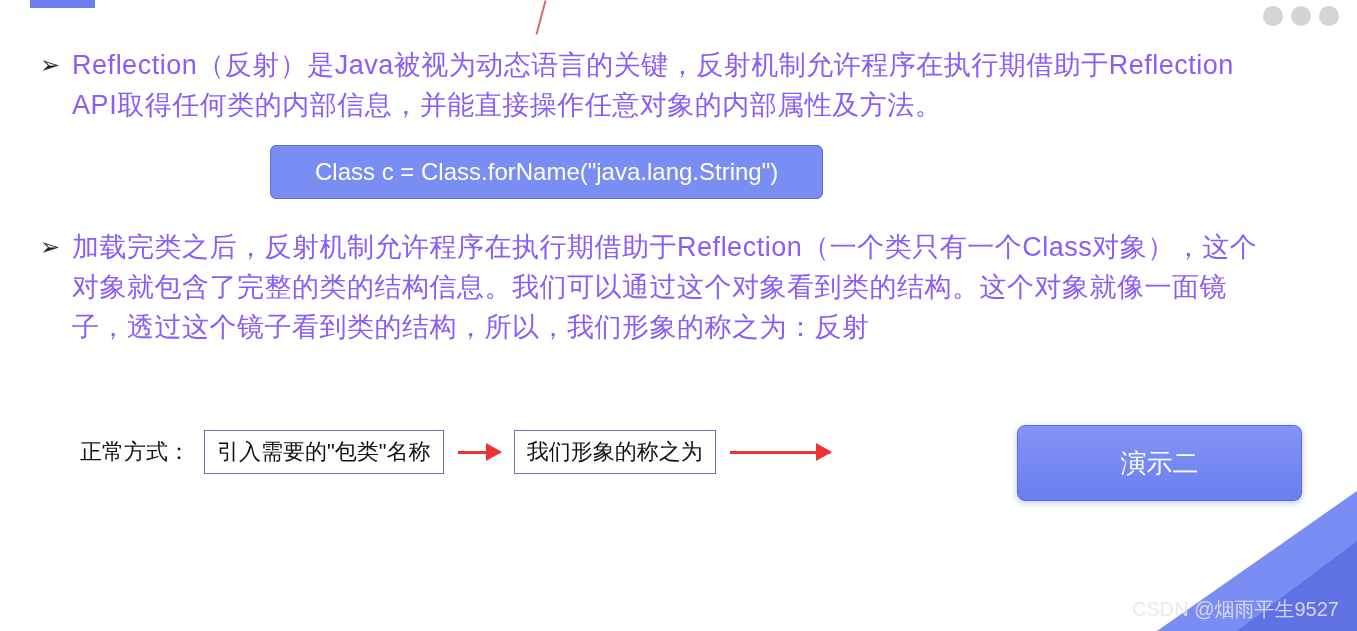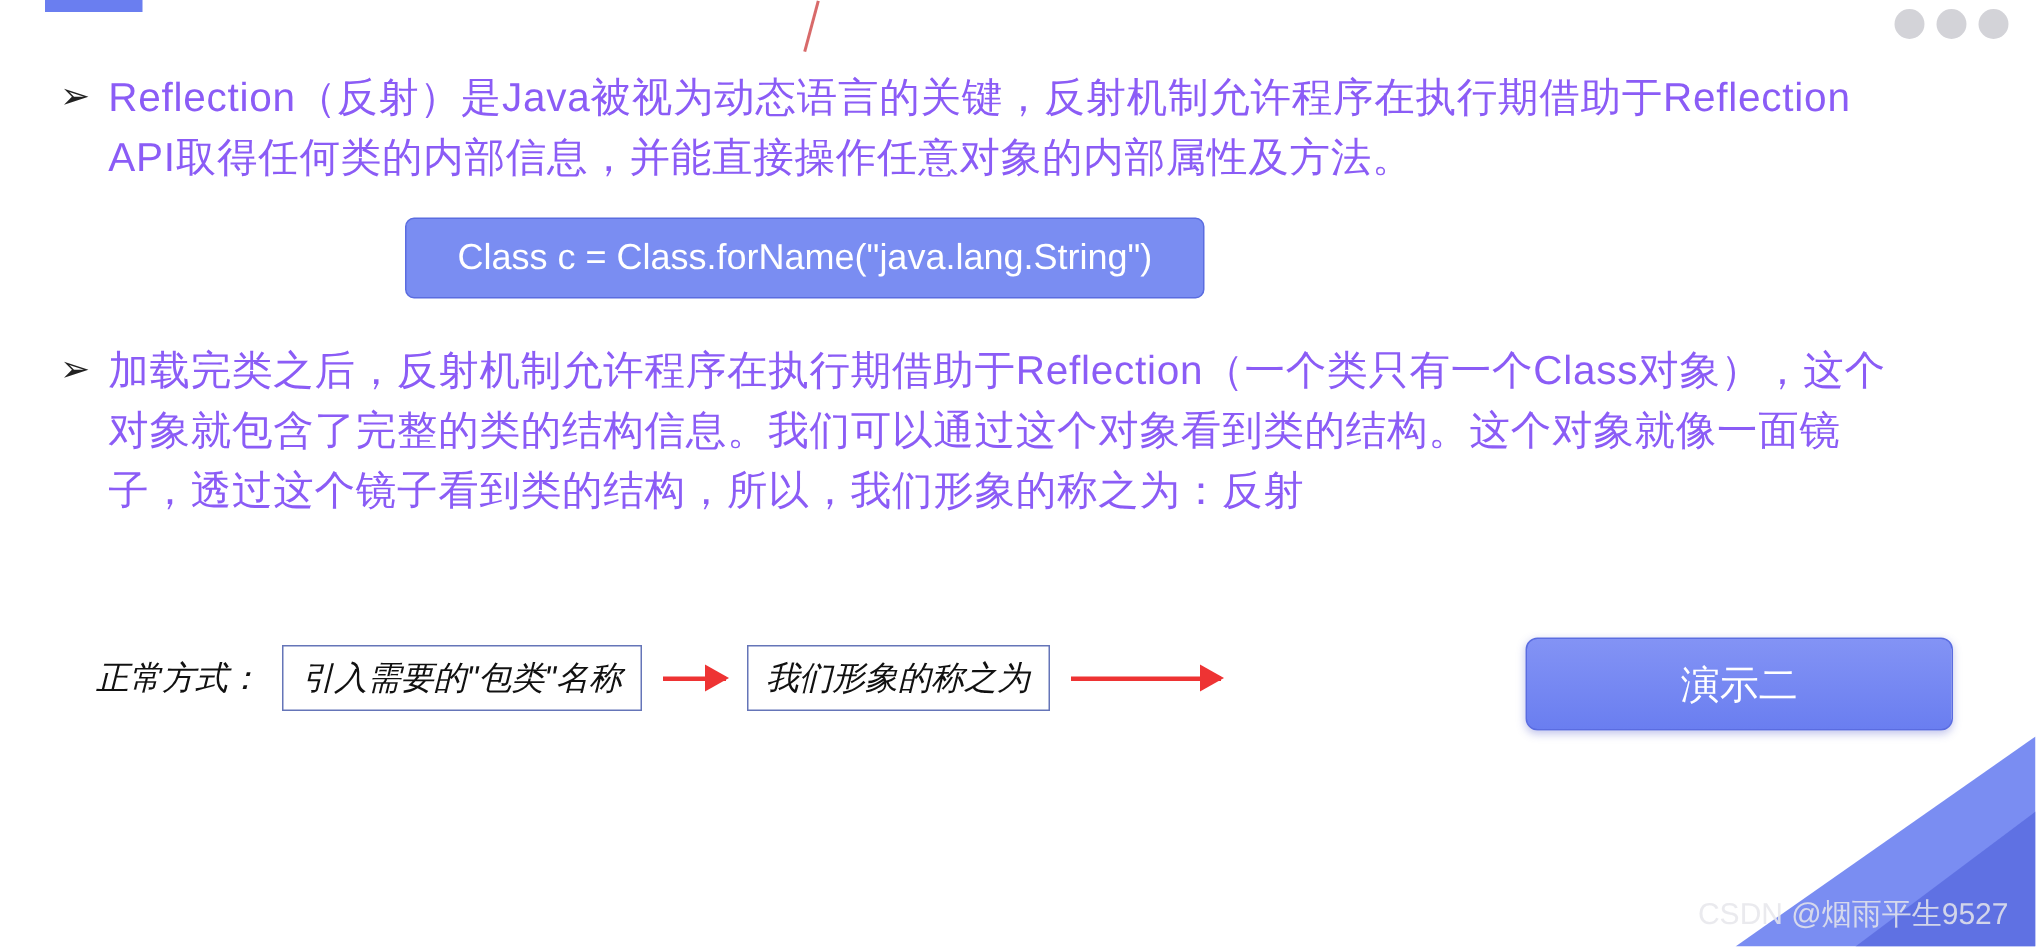--- a/index.html
+++ b/index.html
@@ -64,29 +64,28 @@
     line-height: 40px;
     color: #8b5cf6;
     letter-spacing: 0.5px;
   }
   .code-pill {
     margin: 6px 0 28px 230px;
     background: #7a8df2;
     color: #fff;
     border: 1.5px solid #5a6ce0;
     border-radius: 6px;
-    padding: 12px 34px;
+    padding: 12px 44px;
     font-size: 24px;
     display: inline-block;
   }
   .flows {
     position: absolute;
     top: 430px;
-    left: 64px;
-    font-style: italic;
+    left: 80px;
   }
   .flow-row {
     display: flex;
     align-items: center;
     gap: 14px;
     margin-bottom: 54px;
     font-size: 22px;
     color: #111;
   }
   .flow-label {
@@ -117,21 +116,21 @@
   }
   .arrow.w1 { width: 42px; }
   .arrow.w2 { width: 100px; }
   .arrow.w3 { width: 160px; }
   .arrow.w4 { width: 130px; }
   .demo-btn {
     position: absolute;
     top: 425px;
     right: 55px;
     width: 285px;
-    height: 62px;
+    height: 76px;
     background: linear-gradient(#8393f5, #6a7ef0);
     color: #fff;
     font-size: 26px;
     border-radius: 8px;
     display: flex;
     align-items: center;
     justify-content: center;
     box-shadow: 0 2px 6px rgba(80,90,200,0.35);
     border: 1px solid #5a6ce0;
   }

